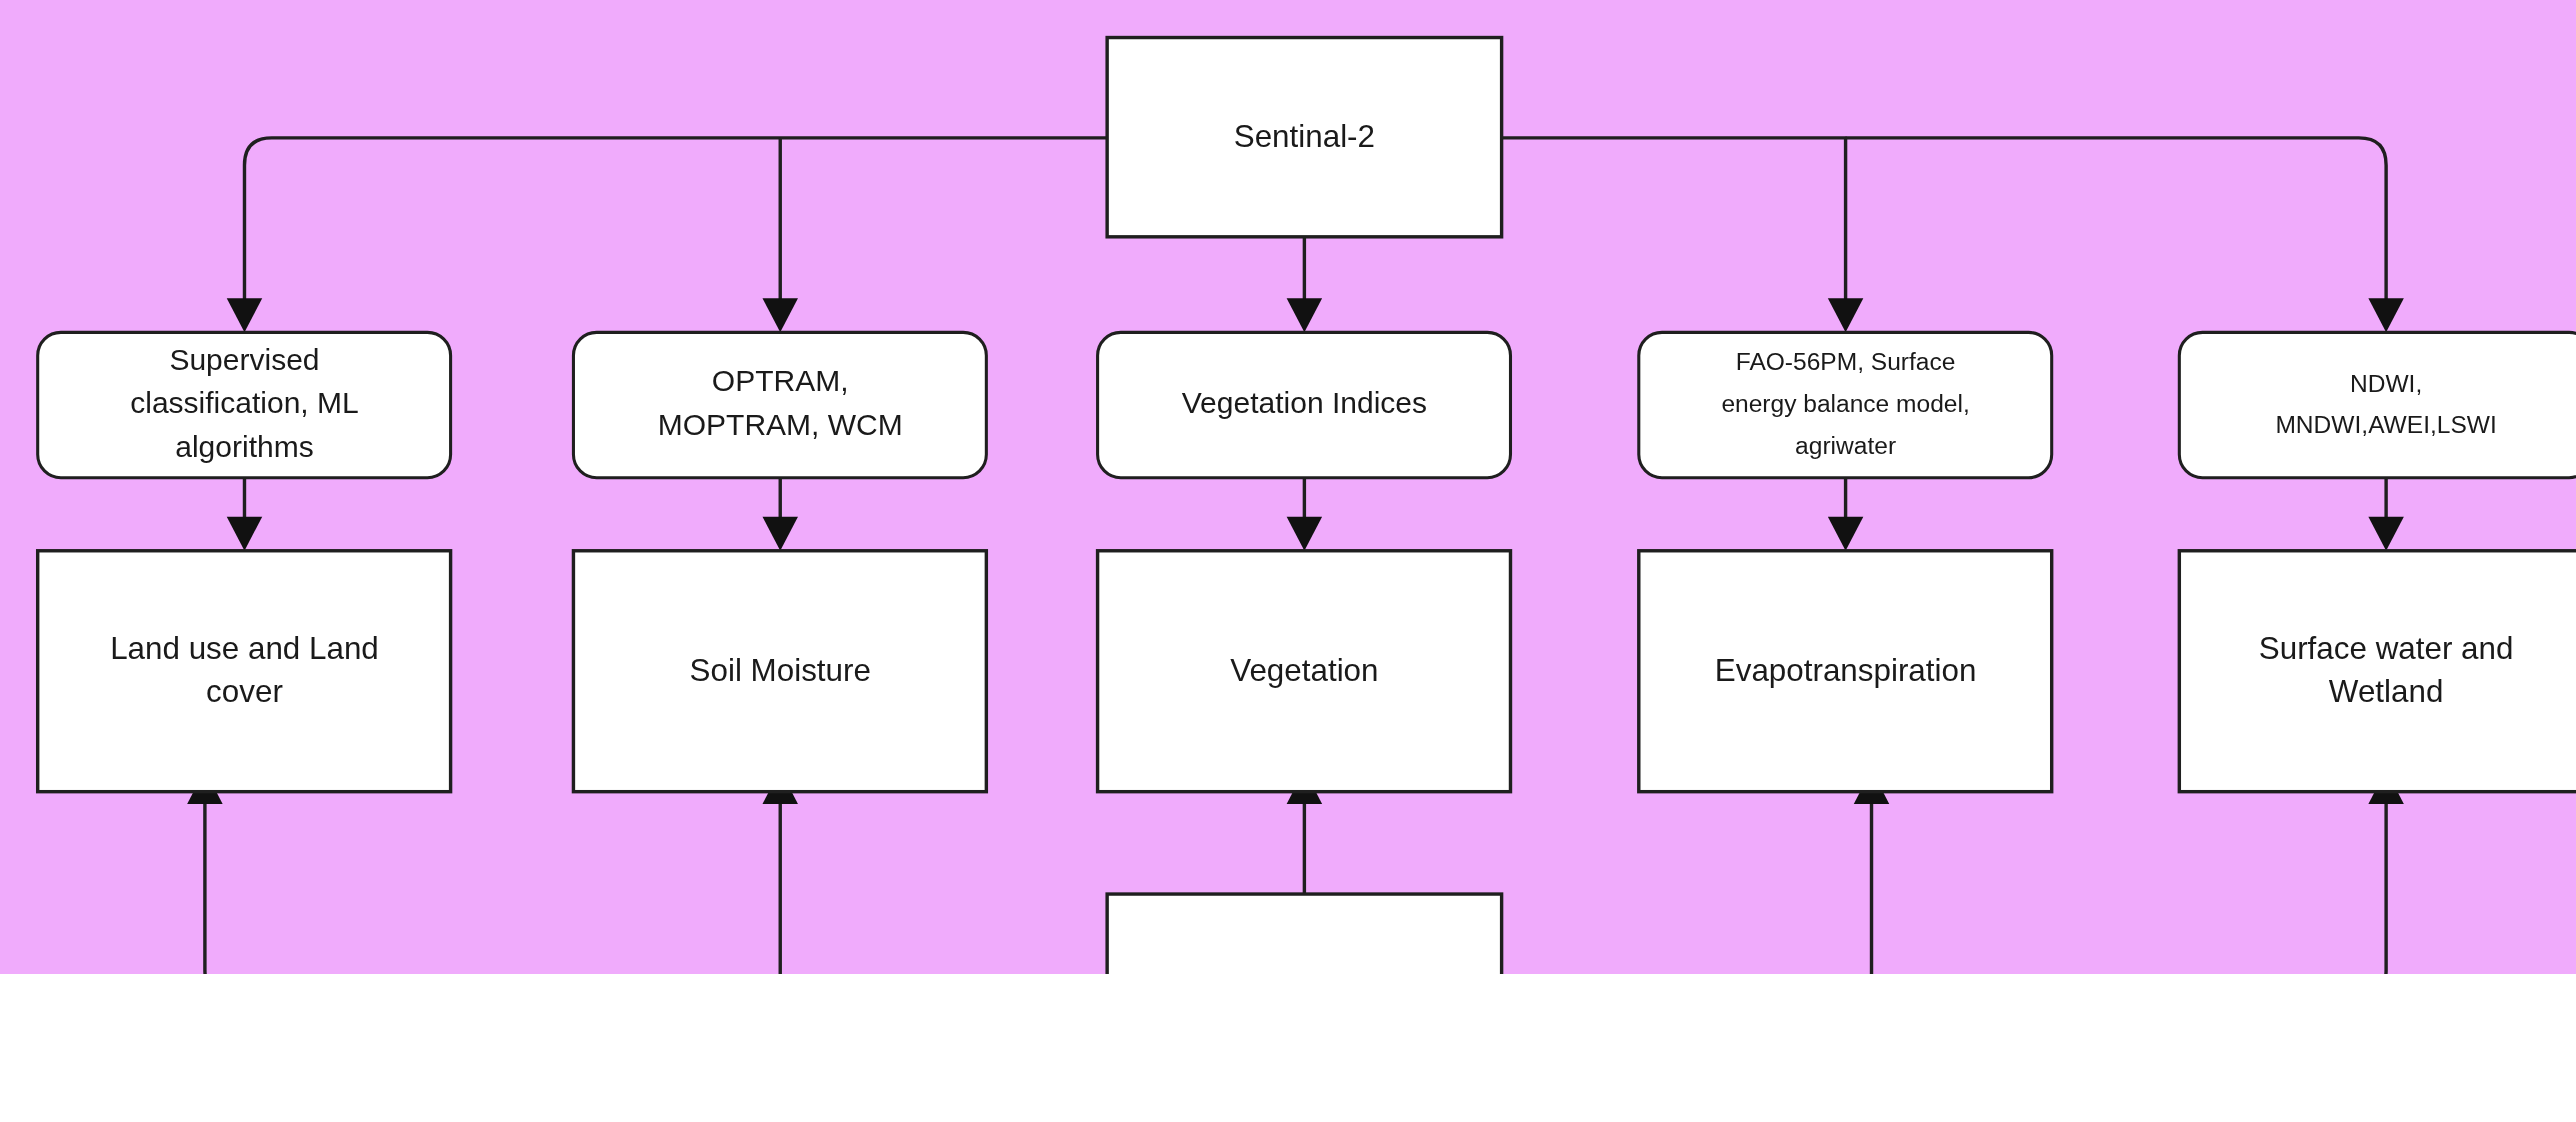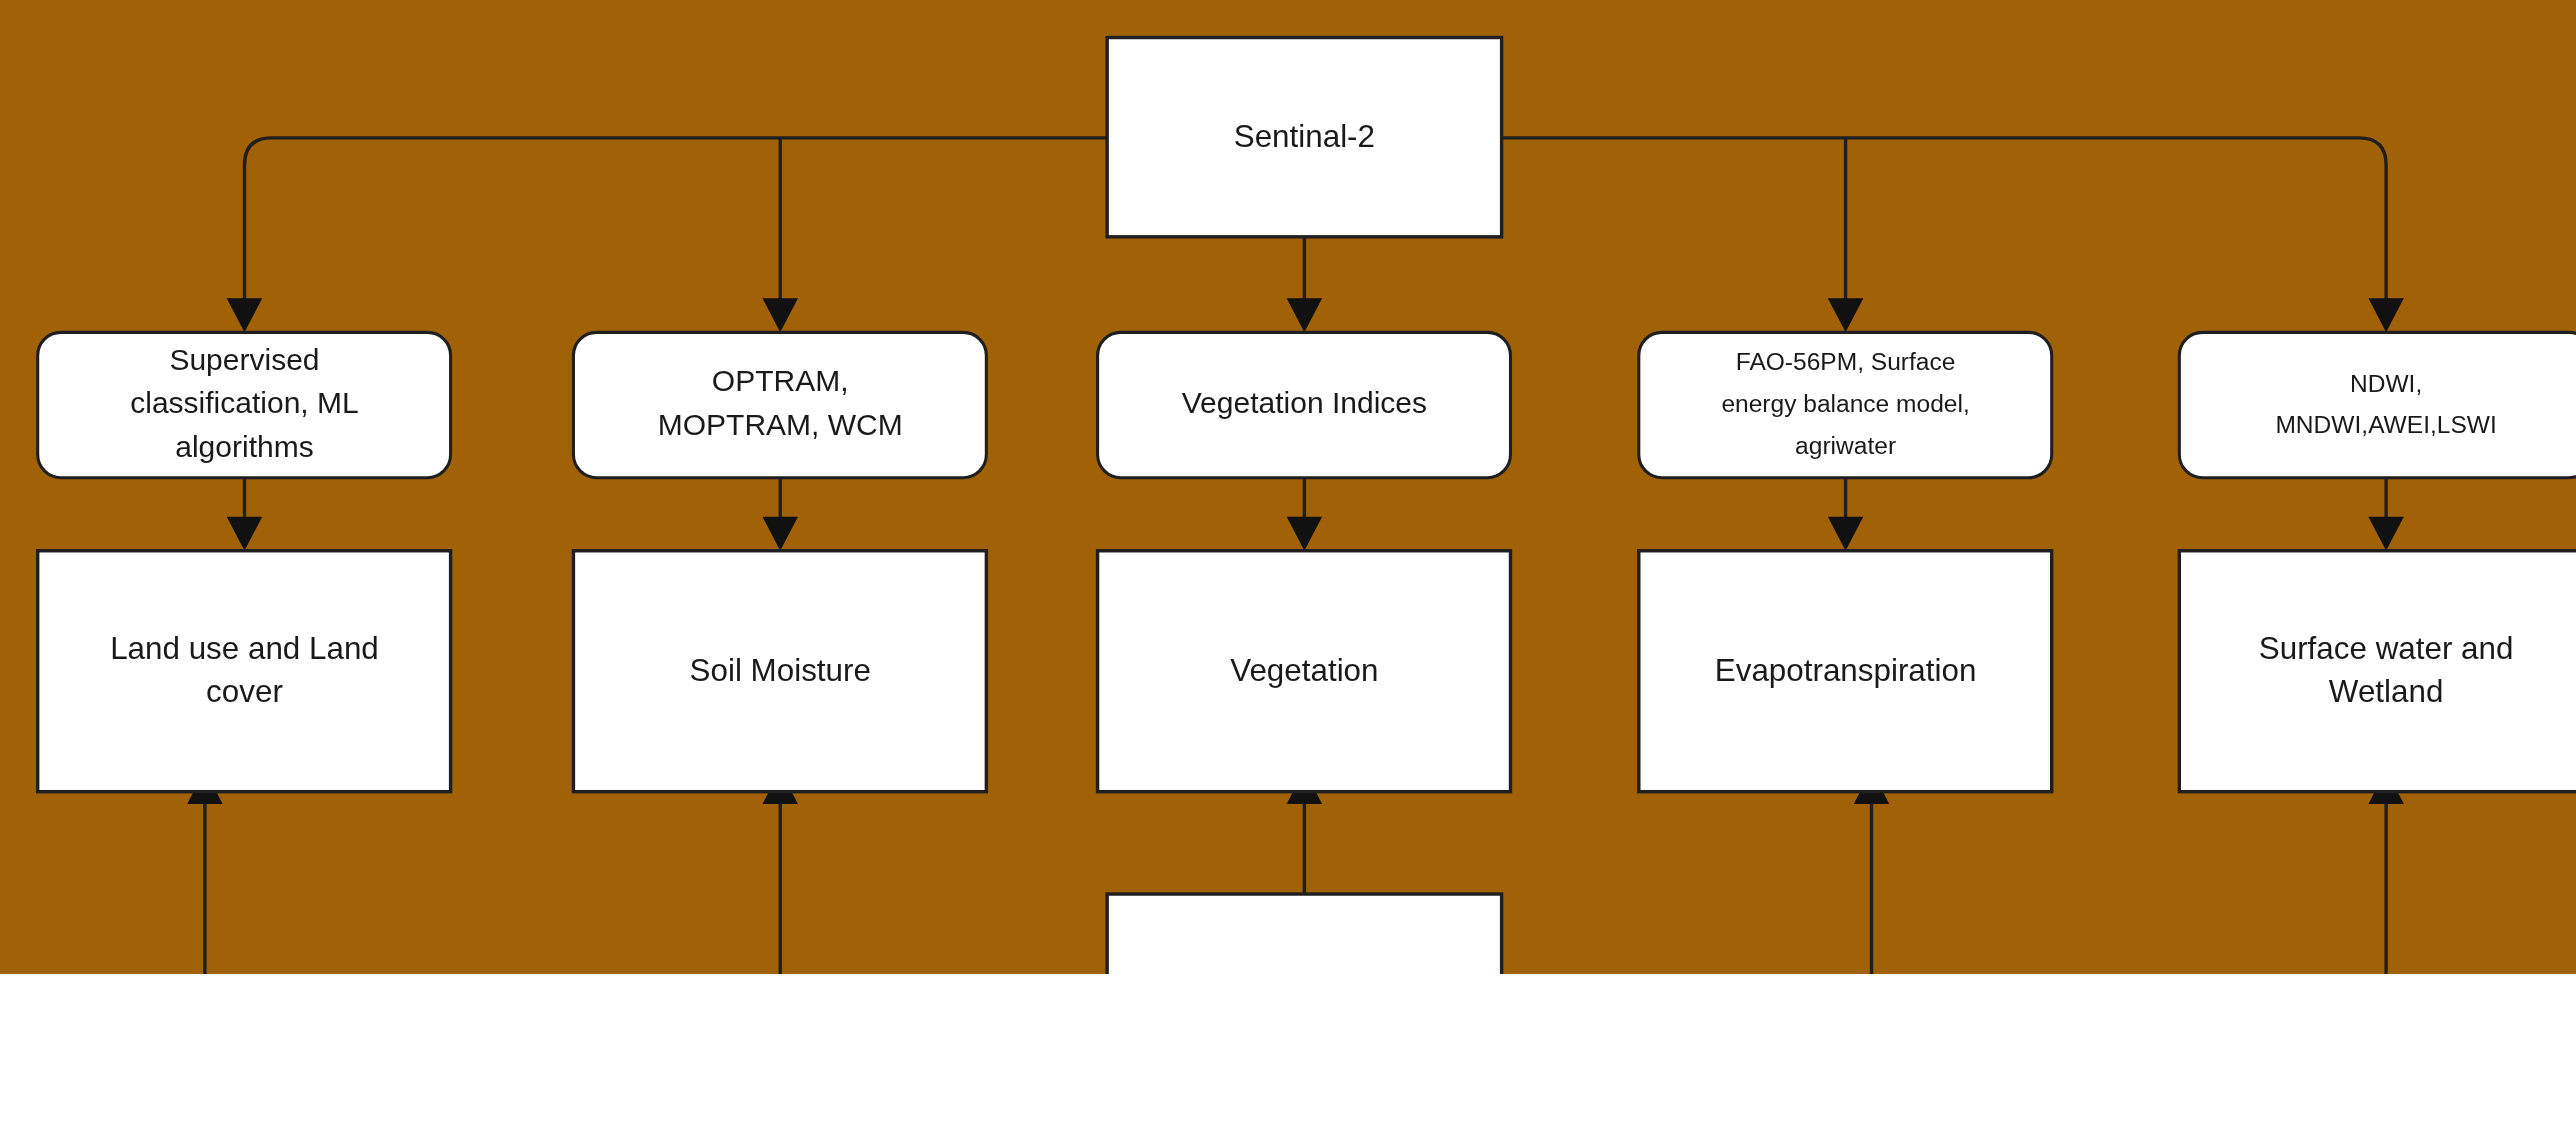--- a/index.html
+++ b/index.html
@@ -7,21 +7,21 @@
     padding: 0;
     background: #ffffff;
   }
   body {
     font-family: "Liberation Sans", sans-serif;
   }
   #diagram-root {
     position: relative;
     width: 2576px;
     height: 974px;
-    background: #a16207;
+    background: #f0abfc;
     overflow: hidden;
   }
   svg.flow {
     display: block;
     width: 2576px;
     height: 1122px;
   }
   .node-rect {
     fill: #ffffff;
     stroke: #1f1f1f;

